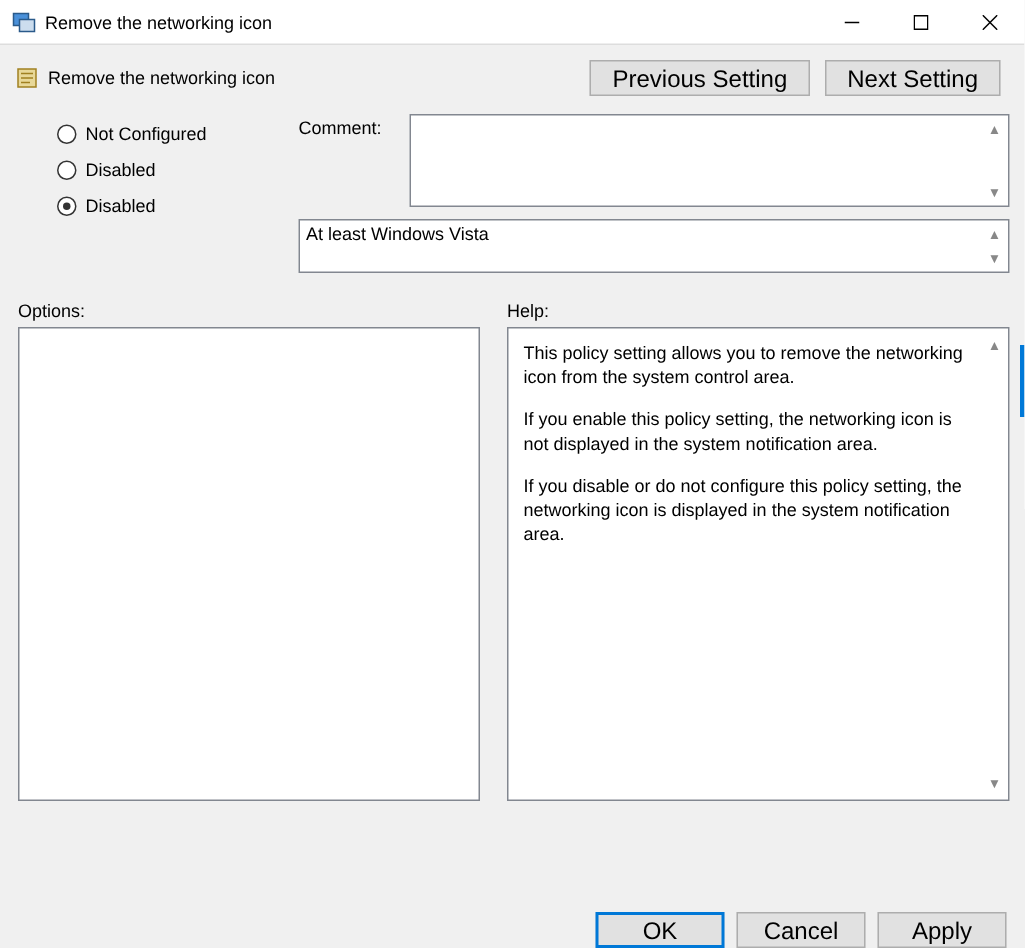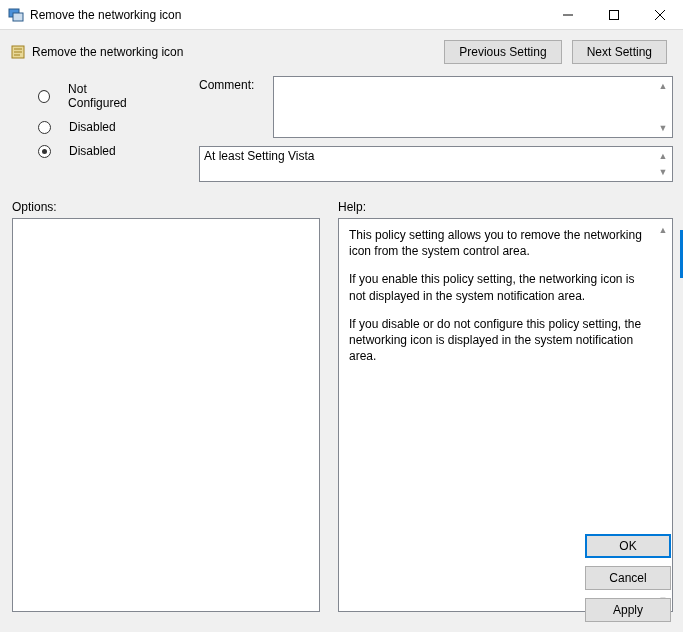--- a/index.html
+++ b/index.html
@@ -42,34 +42,34 @@
     width: 16px; height: 16px; margin-right: 6px;
     display: flex; align-items: center; justify-content: center;
   }
   .policy-name { flex: 1; font-size: 12px; }
   .nav-btns { display: flex; gap: 10px; margin-right: 6px; }
   .btn {
     background: #e1e1e1;
     border: 1px solid #adadad;
     padding: 4px 14px;
     font-family: inherit;
-    font-size: 12px;
+    font-size: 16px;
     min-width: 86px;
     height: 24px;
     cursor: default;
   }
   .btn.default { border: 2px solid #0078d7; padding: 3px 13px; }
 
   .settings-block {
     display: flex;
     padding: 6px 10px 2px 14px;
     gap: 12px;
   }
   .radios { width: 128px; padding-top: 6px; }
-  .radio-row { display: flex; align-items: center; margin-bottom: 10px; gap: 18px; padding-left: 24px; }
+  .radio-row { display: flex; align-items: center; margin-bottom: 10px; gap: 6px; padding-left: 24px; }
   .radio {
     width: 13px; height: 13px; border-radius: 50%;
     border: 1px solid #333; background: #fff;
     display: inline-flex; align-items: center; justify-content: center;
   }
   .radio.checked::after {
     content: ""; width: 5px; height: 5px; background: #333; border-radius: 50%;
   }
 
   .labeled-field { display: flex; align-items: flex-start; margin-bottom: 8px; margin-left: 45px; }
@@ -97,37 +97,37 @@
     display: flex; padding: 8px 10px 4px 12px; gap: 18px; align-items: flex-end;
   }
   .panels-labels > div:first-child { width: 308px; }
 
   .panels {
     display: flex; gap: 18px; padding: 0 10px 0 12px;
   }
   .panel {
     border: 1px solid #828790;
     background: #fff;
-    height: 394px;
+    height: 316px;
     position: relative;
   }
   .options-panel { width: 308px; }
   .help-panel { flex: 1; padding: 8px 22px 8px 10px; font-size: 12px; line-height: 1.35; }
   .help-panel .scroll-arrow {
     position: absolute; right: 2px;
     width: 14px; height: 14px;
     display: flex; align-items: center; justify-content: center;
     color: #888; font-size: 9px;
   }
   .help-panel p { margin: 0 0 12px 0; }
 
   .footer {
     position: absolute;
-    bottom: 10px; right: 12px;
-    display: flex; gap: 8px; flex-direction: column;
+    bottom: 0; right: 12px;
+    display: flex; gap: 8px;
   }
   .right-edge {
     position: absolute;
     top: 200px; right: 0;
     width: 3px; height: 48px;
     background: #0078d7;
   }
 </style>
 </head>
 <body>
@@ -195,21 +195,21 @@
       <div class="labeled-field">
         <div class="lbl">Comment:</div>
         <div class="textarea comment-box">
           <span></span>
           <span class="scroll-arrow" style="top:2px">▲</span>
           <span class="scroll-arrow" style="bottom:2px">▼</span>
         </div>
       </div>
       <div class="labeled-field">
         <div class="textarea supported-box">
-          <span>At least Setting Vista</span>
+          <span>At least Windows Vista</span>
           <span class="scroll-arrow" style="top:2px">▲</span>
           <span class="scroll-arrow" style="bottom:2px">▼</span>
         </div>
       </div>
     </div>
   </div>
 
   <div class="panels-labels">
     <div>Options:</div>
     <div>Help:</div>

